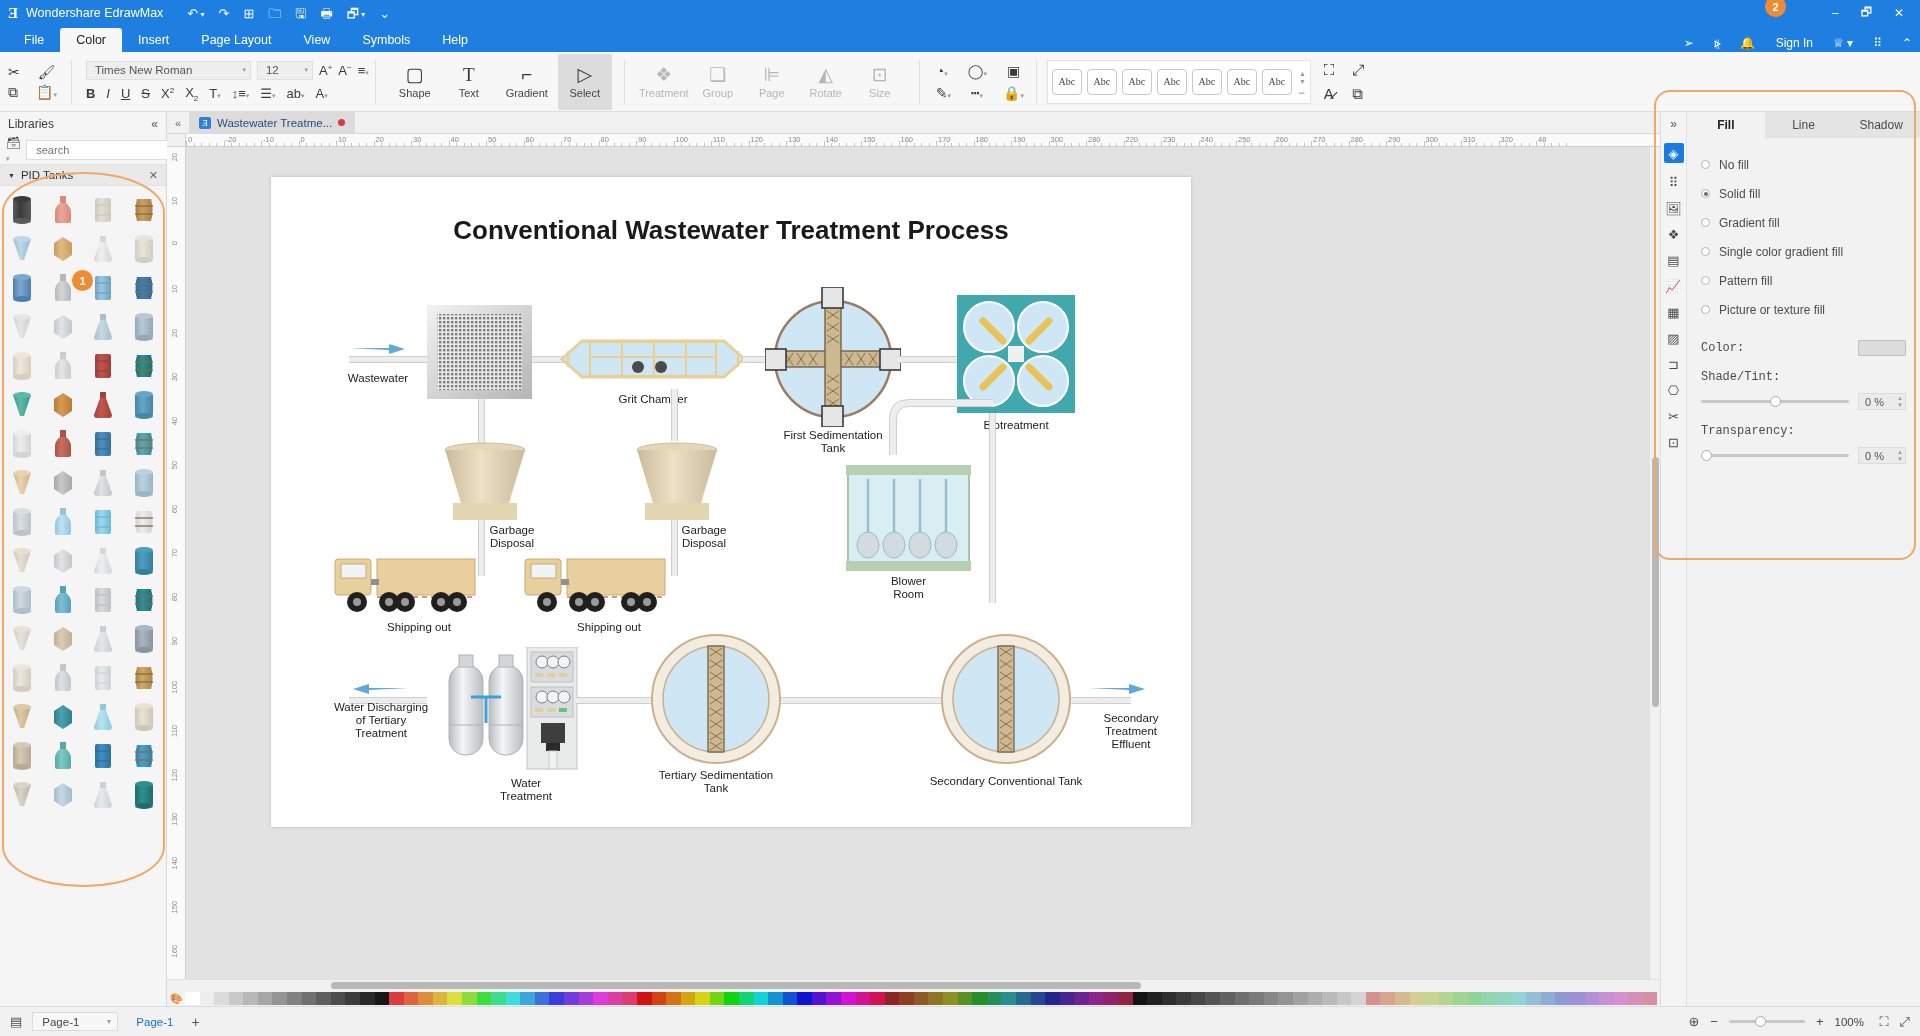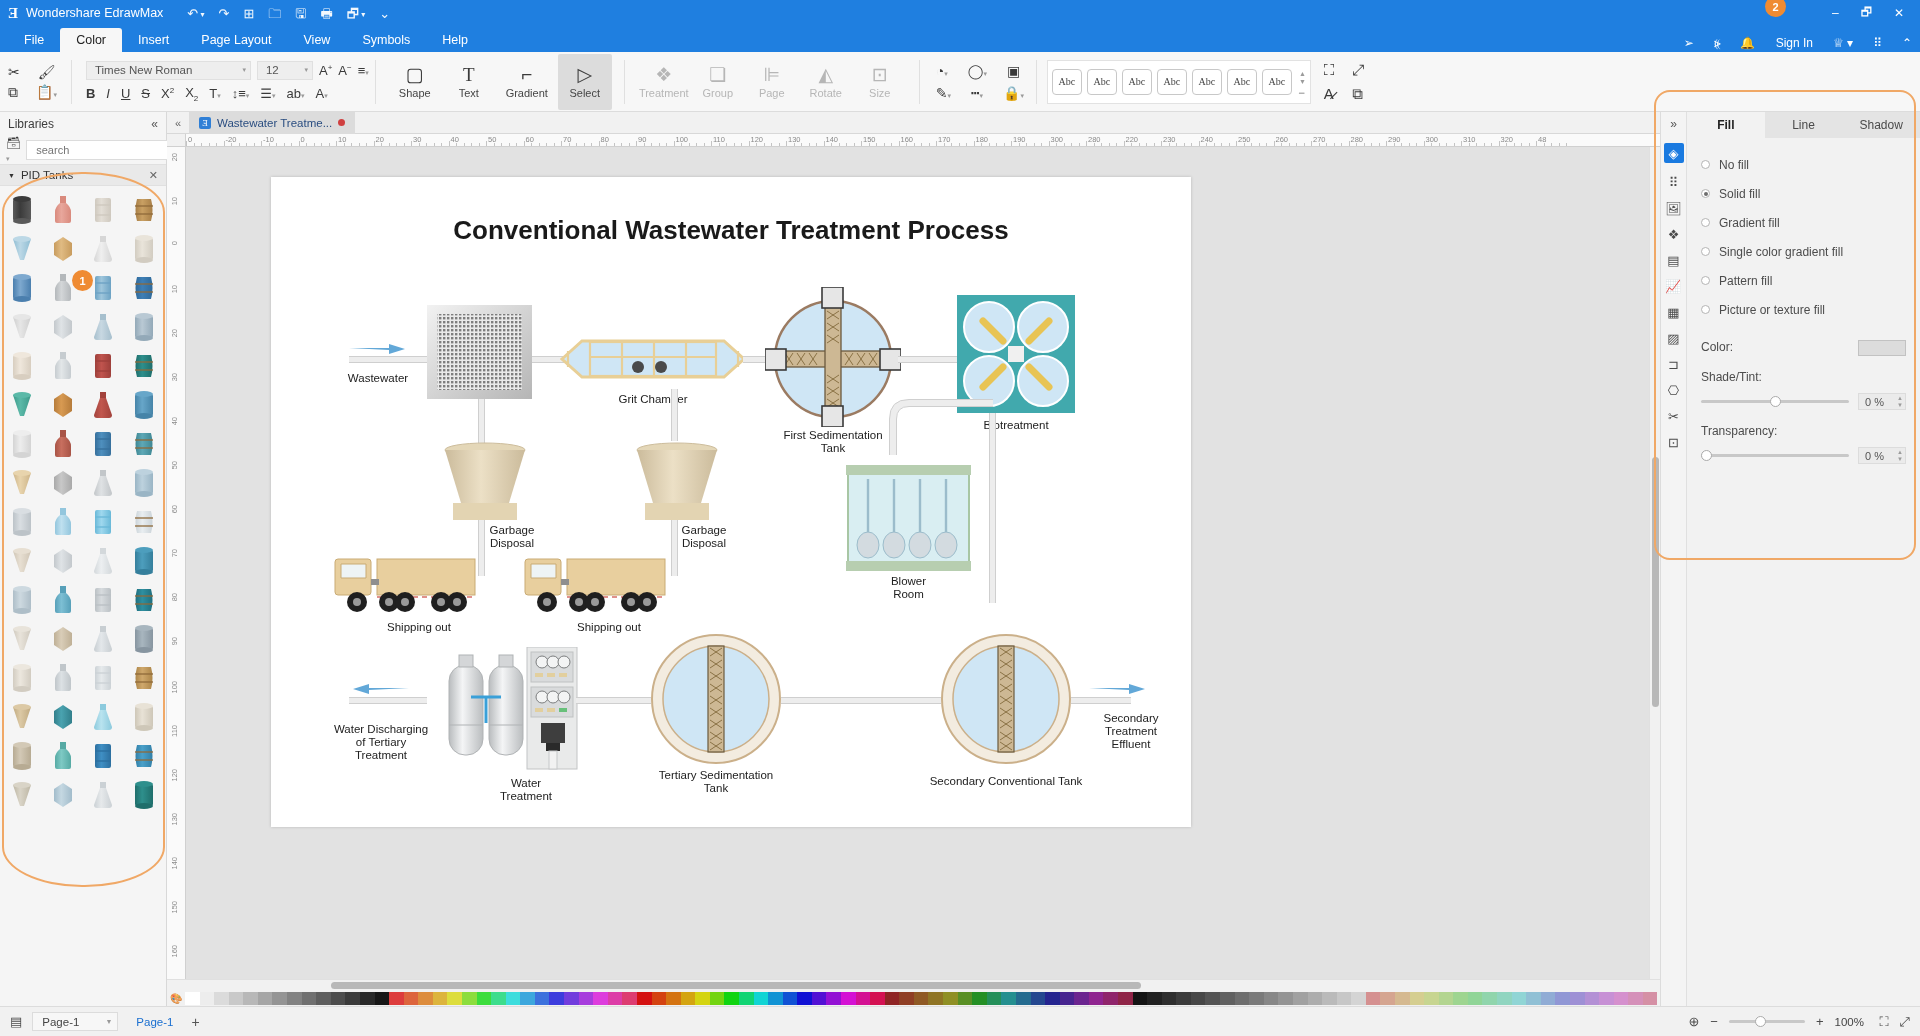--- a/index.html
+++ b/index.html
@@ -198,21 +198,21 @@
   .fp-tab { flex:1; display:flex; align-items:center; justify-content:center;
             font-size:12px; color:#4a4a4a; cursor:pointer; background:#e4e4e4;}
   .fp-tab.active { background:#f2f2f2; color:#222; font-weight:bold;}
   .fp-body { padding:12px 14px 0 14px; }
   .radio-row { display:flex; align-items:center; gap:9px; height:29px; cursor:pointer; }
   .radio { width:9px; height:9px; border-radius:50%; border:1px solid #b4b4b4; background:#fff;
            flex:none; position:relative;}
   .radio.on:after { content:""; position:absolute; left:1.5px; top:1.5px; width:4px; height:4px;
                     border-radius:50%; background:#6e6e6e;}
   .radio-row span { font-size:12px; color:#4c4c4c; }
-  .lbl-row { display:flex; align-items:flex-start; justify-content:space-between; margin-top:12px;}
+  .lbl-row { display:flex; align-items:center; justify-content:space-between; margin-top:12px;font-family:Liberation Mono, monospace;}
   .lbl-row > span { font-size:12px; color:#4c4c4c;}
   .colorbox { width:48px; height:16px; background:#dcdcdc; border:1px solid #c2c2c2; cursor:pointer;}
   .slider-row { display:flex; align-items:center; gap:9px; margin-top:9px;}
   .track { flex:1; height:3px; background:#c8c8c8; border-radius:2px; position:relative;}
   .knob { position:absolute; top:-4px; width:11px; height:11px; border-radius:50%;
           background:#fff; border:1px solid #aaa; cursor:pointer;}
   .numbox { width:48px; height:17px; background:#ebebeb; border:1px solid #dcdcdc;
             display:flex; align-items:center; padding:0 2px 0 6px; font-size:11px; color:#555;}
   .numbox .nv { flex:1;}
   .numbox .sp { display:flex; flex-direction:column; gap:2px;}
@@ -1738,21 +1738,21 @@
             <path d="M6 66 L6 30 Q6 14 22 14 L106 14" fill="none" stroke="#ededed" stroke-width="7"></path>
             <path d="M6 66 L6 30 Q6 14 22 14 L106 14" fill="none" stroke="#cfcfcf" stroke-width="8.6" stroke-opacity=".0"></path>
             <path d="M2.5 66 L2.5 30 Q2.5 10.5 22 10.5 L106 10.5" fill="none" stroke="#cfcfcf" stroke-width="1"></path>
             <path d="M9.5 66 L9.5 30 Q9.5 17.5 22 17.5 L106 17.5" fill="none" stroke="#cfcfcf" stroke-width="1"></path>
           </svg>
 
           <div class="pipe" style="left:78px;top:520px;width:78px;height:7px;"></div>
           <svg class="dg" style="left:78px;top:500px;" width="60" height="18">
             <path d="M60 11 L20 11 L20 7 L4 12 L20 17 L20 13 Z" fill="#62a8d8"></path>
           </svg>
-          <div class="dg-label" style="left:50px;top:546px;width:120px;">Water Discharging<br>of Tertiary<br>Treatment</div>
+          <div class="dg-label" style="left:50px;top:524px;width:120px;">Water Discharging<br>of Tertiary<br>Treatment</div>
 
           <svg class="dg" style="left:172px;top:470px;" width="135" height="128">
             <defs>
               <linearGradient id="cyl" x1="0" y1="0" x2="1" y2="0">
                 <stop offset="0" stop-color="#b9bcbe"></stop>
                   <stop offset=".4" stop-color="#f4f5f6"></stop>
                 <stop offset="1" stop-color="#babdbf"></stop>
               </linearGradient>
             </defs>
 

